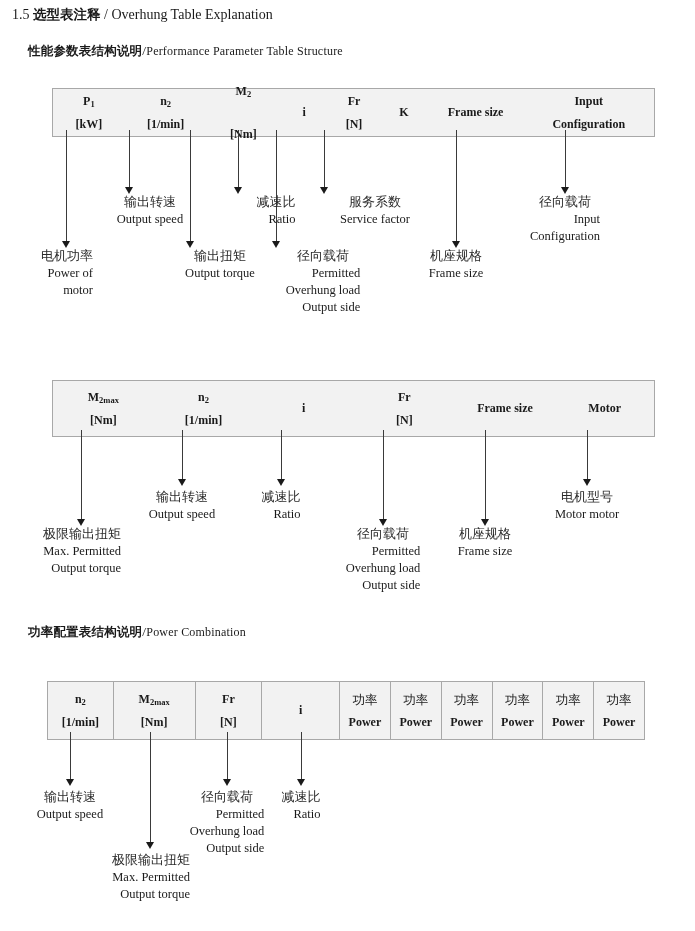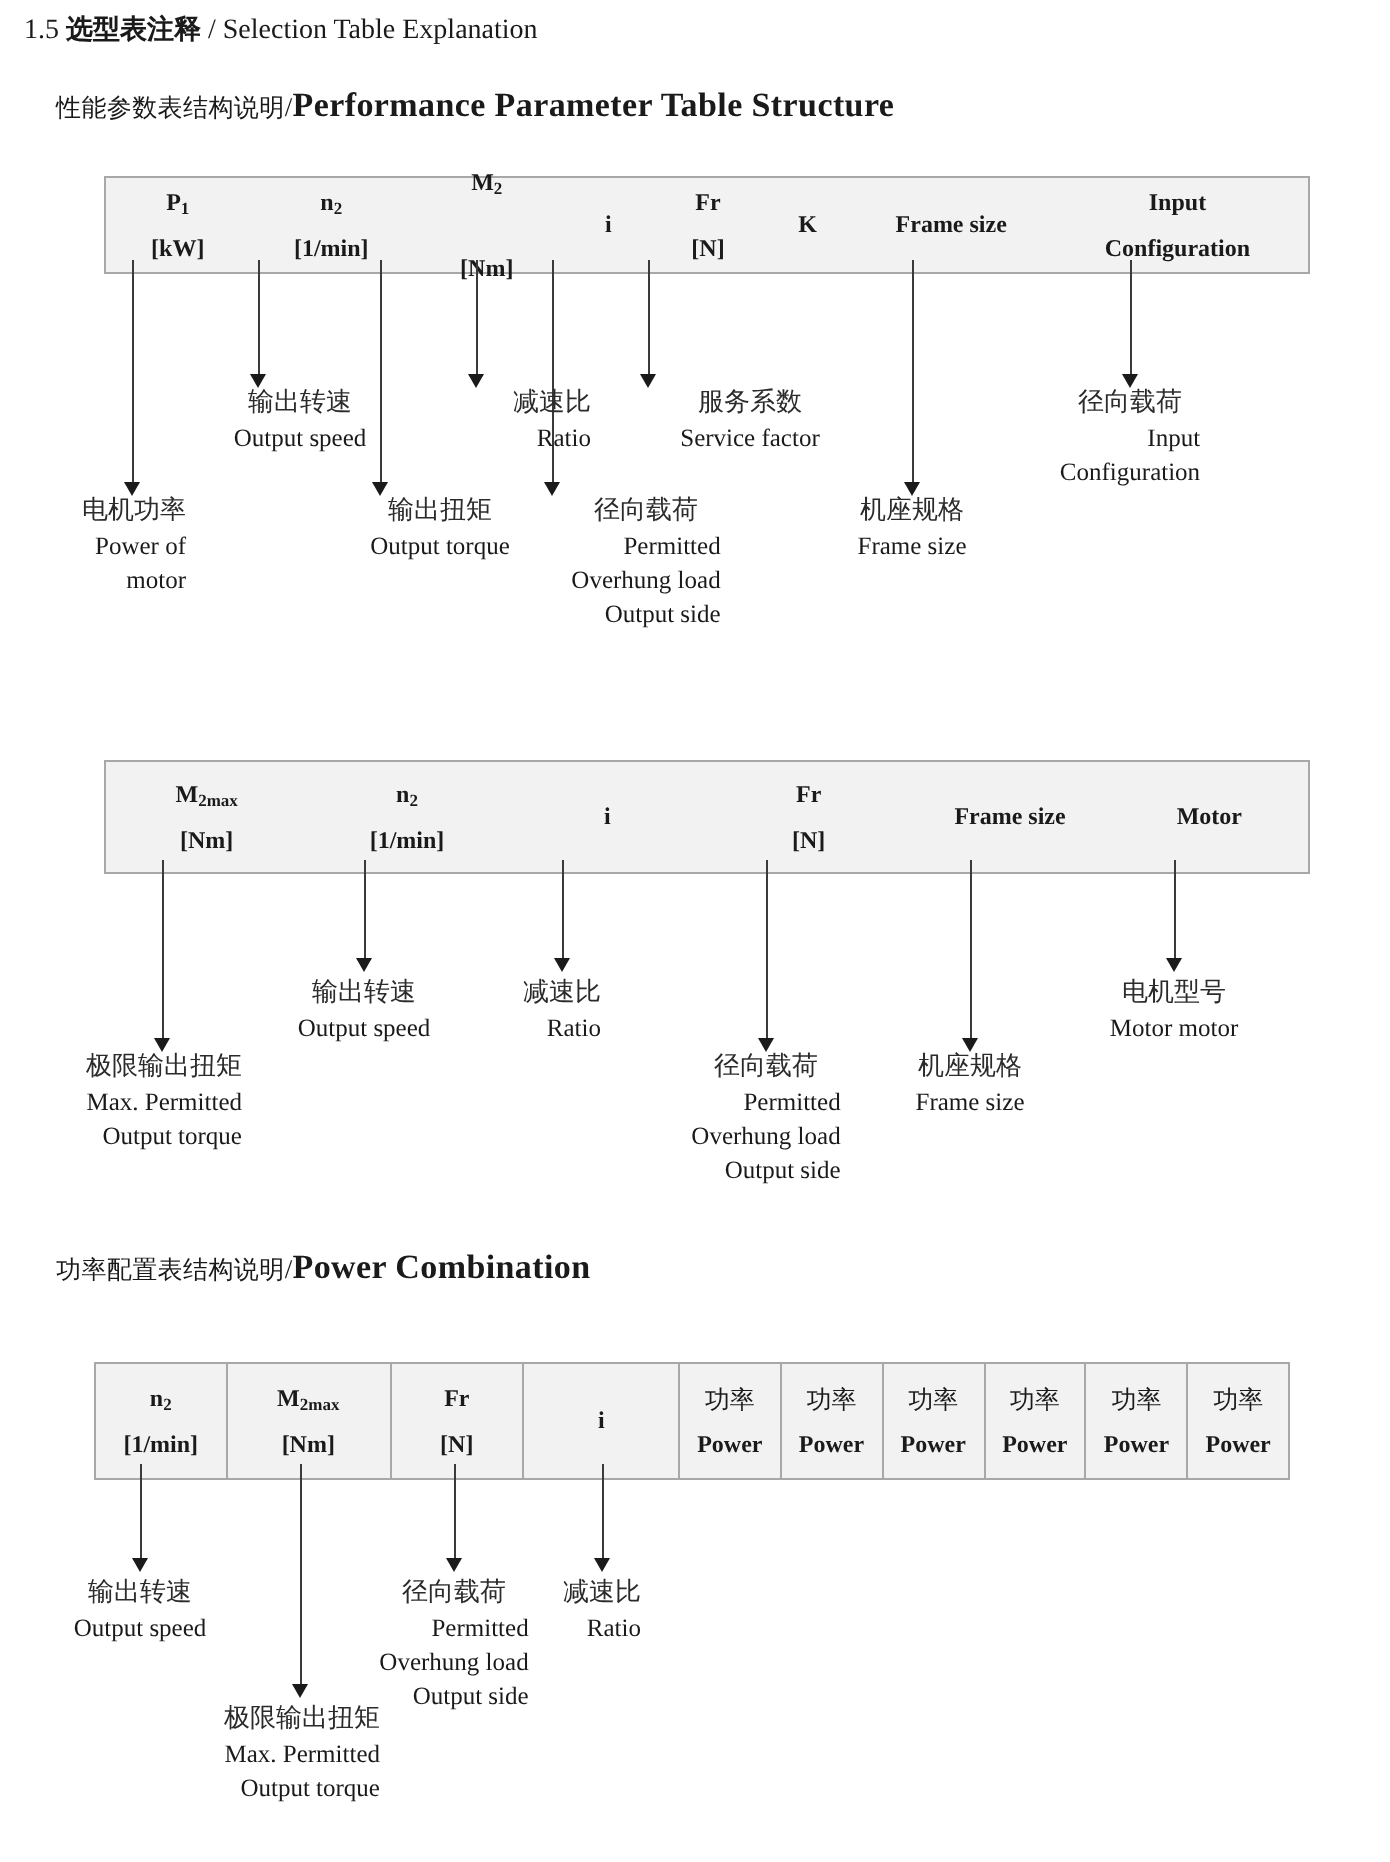--- a/index.html
+++ b/index.html
@@ -16,25 +16,25 @@
 
   
   .sec-title {
     position: absolute;
     font-size: 13.5px;
     white-space: nowrap;
     letter-spacing: .2px;
   }
   .sec-title .cn {
     font-family: "DejaVu Sans", "Liberation Sans", sans-serif;
-    font-weight: normal;
+    font-weight: bold;
     font-size: 12.5px;
   }
   .sec-title .sep { font-weight: normal; }
-  .sec-title .en { font-weight: bold; font-size: 17px; }
+  .sec-title .en { font-weight: normal; font-size: 12px; }
   .doc-title {
     position: absolute;
     left: 12px; top: 6px;
     font-size: 14px;
     white-space: nowrap;
   }
   .doc-title .num { font-family: "Liberation Serif", serif; }
   .doc-title .cn {
     font-family: "DejaVu Sans", "Liberation Sans", sans-serif;
     font-weight: bold;
@@ -114,21 +114,21 @@
 </style>
 </head>
 <body>
 
 <div class="page">
 
   <div class="doc-title">
     <span class="num">1.5</span>
     <span class="cn">选型表注释</span>
     <span>/</span>
-    <span class="en">Selection Table Explanation</span>
+    <span class="en">Overhung Table Explanation</span>
   </div>
 
   <div class="sec-title" style="left:28px; top:43px;">
     <span class="cn">性能参数表结构说明</span><span class="sep">/</span><span class="en">Performance Parameter Table Structure</span>
   </div>
 
   <div class="tbl" style="left:52px; top:76px; width:603px; height:49px;">
     <div class="cell" style="width:72px;">
       <span class="l1"><span>P</span><sub>1</sub></span>
       <span class="l2">[kW]</span>

